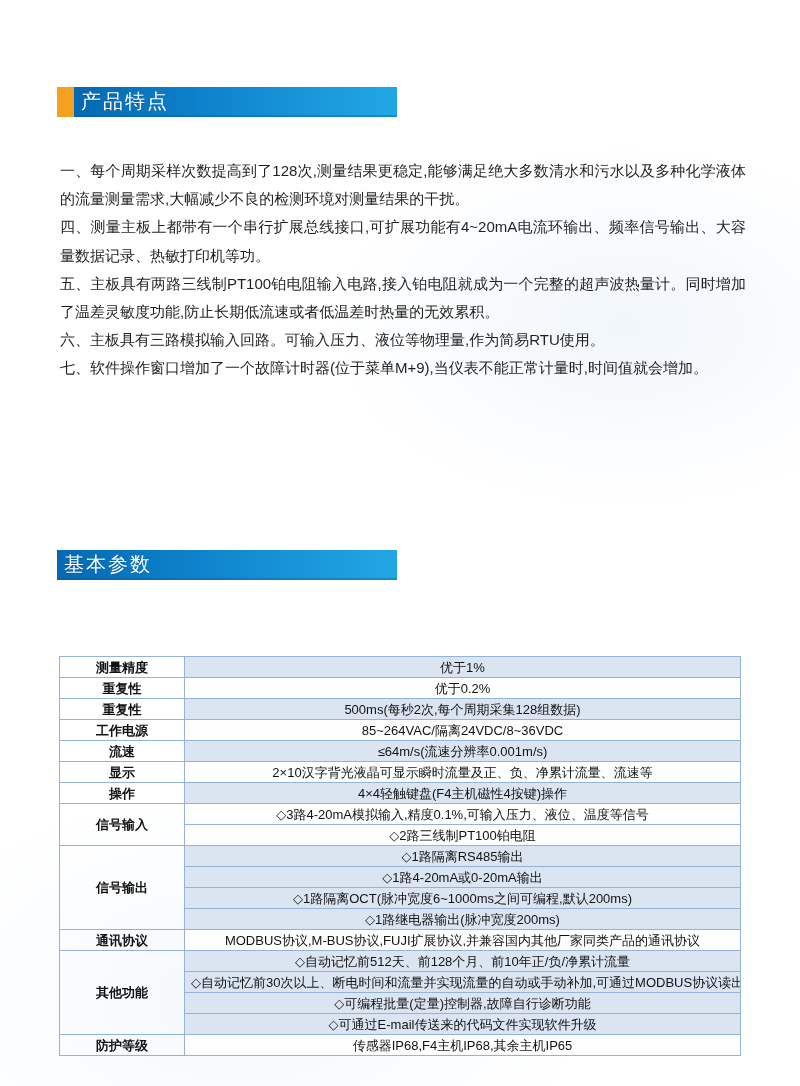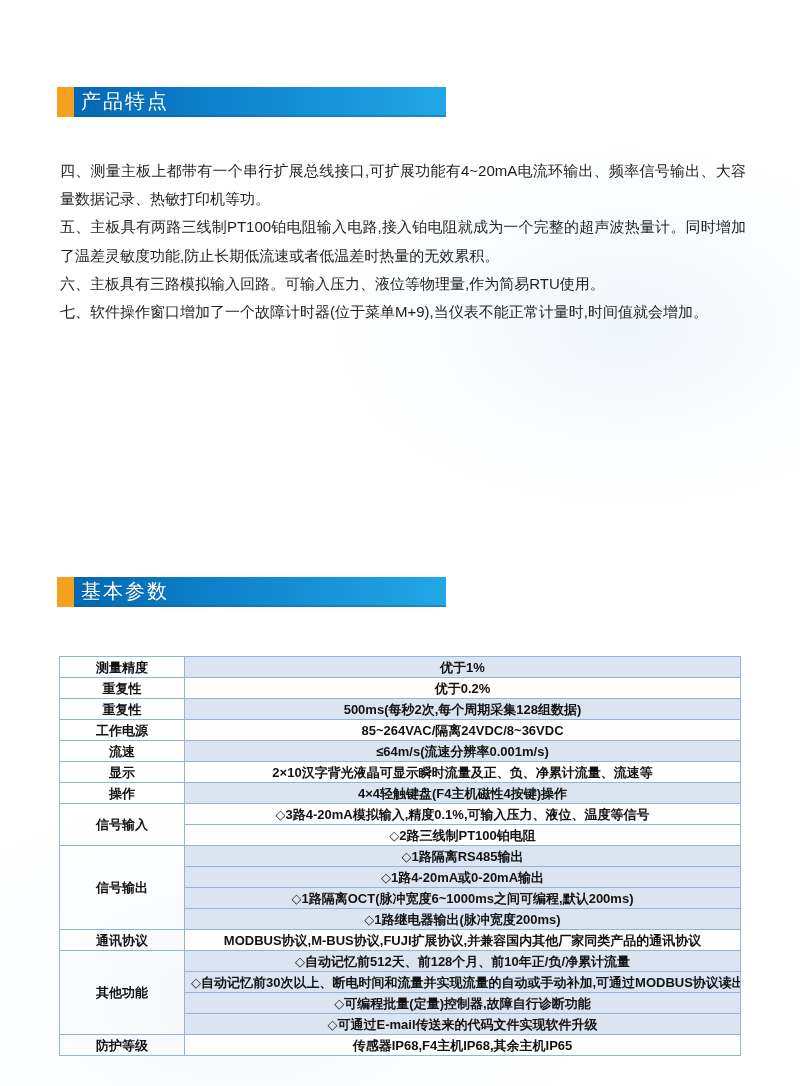--- a/index.html
+++ b/index.html
@@ -12,38 +12,38 @@
     overflow:hidden;
   }
   .page{
     position:absolute;inset:0;
     background:
       radial-gradient(420px 260px at 78% 30%, rgba(205,224,242,0.28), rgba(255,255,255,0) 70%),
       radial-gradient(500px 300px at 30% 92%, rgba(205,224,242,0.22), rgba(255,255,255,0) 70%),
       #ffffff;
   }
   .banner{
-    position:absolute;left:57px;width:389px;height:30px;
+    position:absolute;left:57px;width:340px;height:30px;
     display:flex;align-items:stretch;
   }
   .banner .orange{width:17px;background:#F5A11F;}
   .banner .bar{
     flex:1;
     background:linear-gradient(90deg,#0568B2 0%,#0E82CC 40%,#22A7E5 100%);
     border-bottom:2px solid rgba(8,90,150,0.35);
     box-sizing:border-box;
     display:flex;align-items:center;
   }
   .banner .bar span{
     color:#ffffff;font-size:20px;letter-spacing:2px;
     padding-left:7px;line-height:1;
     text-shadow:0 1px 1px rgba(0,0,0,0.15);
   }
   #banner-features{top:87px;}
-  #banner-params{top:577px;}
+  #banner-params{top:550px;flex-direction:column;}
   .features{
     position:absolute;top:157px;left:60px;width:686px;
   }
   .features p{
     margin:0;padding:0;
     font-size:15px;line-height:28.2px;
     text-align:justify;
     color:#1f1f1f;
   }
   .tablewrap{position:absolute;top:656px;left:59px;width:682px;}
@@ -56,39 +56,40 @@
     padding:1px 6px;
     height:18px;
     line-height:17px;
     color:#121212;
     overflow:hidden;white-space:nowrap;margin-top:33px;
   }
   table.params td.lbl{
     width:112px;text-align:center;font-weight:bold;
     white-space:nowrap;
   }
-  table.params td.val{text-align:center;font-weight:bold;}
+  table.params td.val{text-align:center;}
   table.params td.val.left{text-align:center;}
   table.params tr.alt td{background:#DBE5F1;}
   table.params tr.plain td{background:#FEFEFE;}
   table.params tr td.lbl{background:inherit;}
 </style>
 </head>
 <body>
 
 <div class="page">
 
   <div class="banner" id="banner-features">
     <div class="orange"></div>
     <div class="bar">
       <span>产品特点</span>
     </div>
   </div>
 
   <div class="features" id="features-list">
+      <p>一、每个周期采样次数提高到了128次,测量结果更稳定,能够满足绝大多数清水和污水以及多种化学液体的流量测量需求,大幅减少不良的检测环境对测量结果的干扰。</p>
       <p>四、测量主板上都带有一个串行扩展总线接口,可扩展功能有4~20mA电流环输出、频率信号输出、大容量数据记录、热敏打印机等功。</p>
       <p>五、主板具有两路三线制PT100铂电阻输入电路,接入铂电阻就成为一个完整的超声波热量计。同时增加了温差灵敏度功能,防止长期低流速或者低温差时热量的无效累积。</p>
       <p>六、主板具有三路模拟输入回路。可输入压力、液位等物理量,作为简易RTU使用。</p>
       <p>七、软件操作窗口增加了一个故障计时器(位于菜单M+9),当仪表不能正常计量时,时间值就会增加。</p>
     </div>
 
   <div class="banner" id="banner-params">
     <div class="orange"></div>
     <div class="bar">
       <span>基本参数</span>

